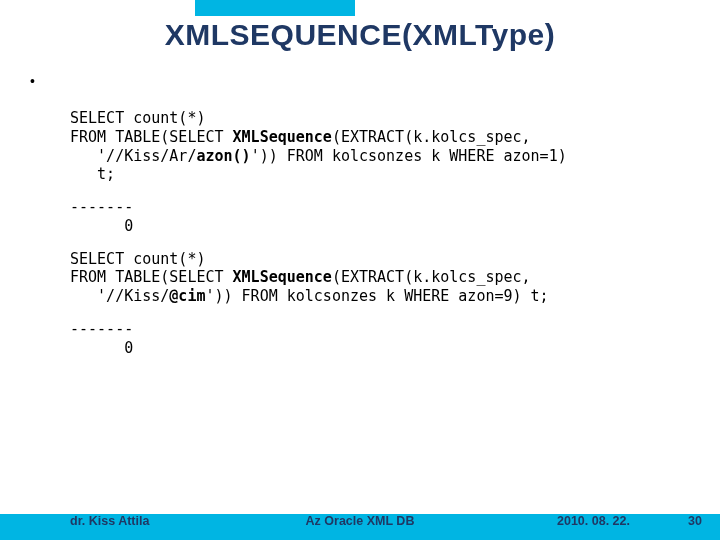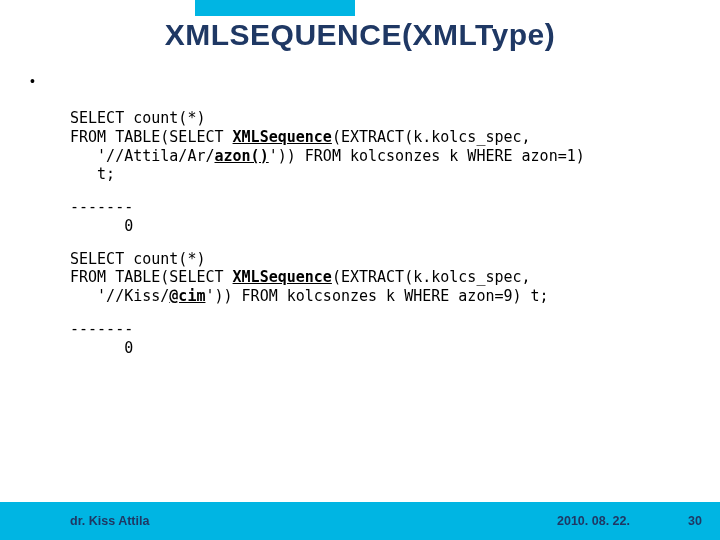--- a/index.html
+++ b/index.html
@@ -44,31 +44,31 @@
     padding: 20px 0 0 70px;
     font-family: "Courier New", Courier, monospace;
     font-size: 15px;
     line-height: 1.25;
     color: #000;
   }
   .code-wrap pre {
     white-space: pre-wrap;
     margin-bottom: 14px;
   }
-  .kw { font-weight: bold; text-decoration: underline; }
+  .kw { font-weight: bold; }
   .footer {
     position: absolute;
     bottom: 0;
     left: 0;
     width: 720px;
-    height: 38px;
+    height: 26px;
     background: #00b5e3;
     color: #1f3864;
     display: flex;
-    align-items: center;
+    align-items: flex-start;
     font-size: 12.5px;
     font-weight: bold;
   }
   .footer .author { position: absolute; left: 70px; }
   .footer .center-title { width: 100%; text-align: center; }
   .footer .date { position: absolute; right: 90px; }
   .footer .page { position: absolute; right: 18px; }
 </style>
 </head>
 <body>
@@ -77,31 +77,32 @@
 
 <h1 class="title">XMLSEQUENCE(XMLType)</h1>
 
 <div class="bullet-row">
   <div class="bullet-dot">•</div>
 </div>
 
 <div class="code-wrap">
 <pre><span>SELECT count(*)</span>
 <span>FROM TABLE(SELECT </span><span class="kw">XMLSequence</span><span>(EXTRACT(k.kolcs_spec,</span>
-<span>   '//Attila/Ar/</span><span class="kw">azon()</span><span>')) FROM kolcsonzes k WHERE azon=1)</span>
+<span>   '//Kiss/Ar/</span><span class="kw">azon()</span><span>')) FROM kolcsonzes k WHERE azon=1)</span>
 <span>   t;</span></pre>
 
 <pre><span>-------</span>
 <span>      0</span></pre>
 
 <pre><span>SELECT count(*)</span>
 <span>FROM TABLE(SELECT </span><span class="kw">XMLSequence</span><span>(EXTRACT(k.kolcs_spec,</span>
 <span>   '//Kiss/</span><span class="kw">@cim</span><span>')) FROM kolcsonzes k WHERE azon=9) t;</span></pre>
 
 <pre><span>-------</span>
 <span>      0</span></pre>
 </div>
 
 <div class="footer">
   <div class="author">dr. Kiss Attila</div>
+  <div class="center-title">Az Oracle XML DB</div>
   <div class="date">2010. 08. 22.</div>
   <div class="page">30</div>
 </div>
 
 </body></html>

